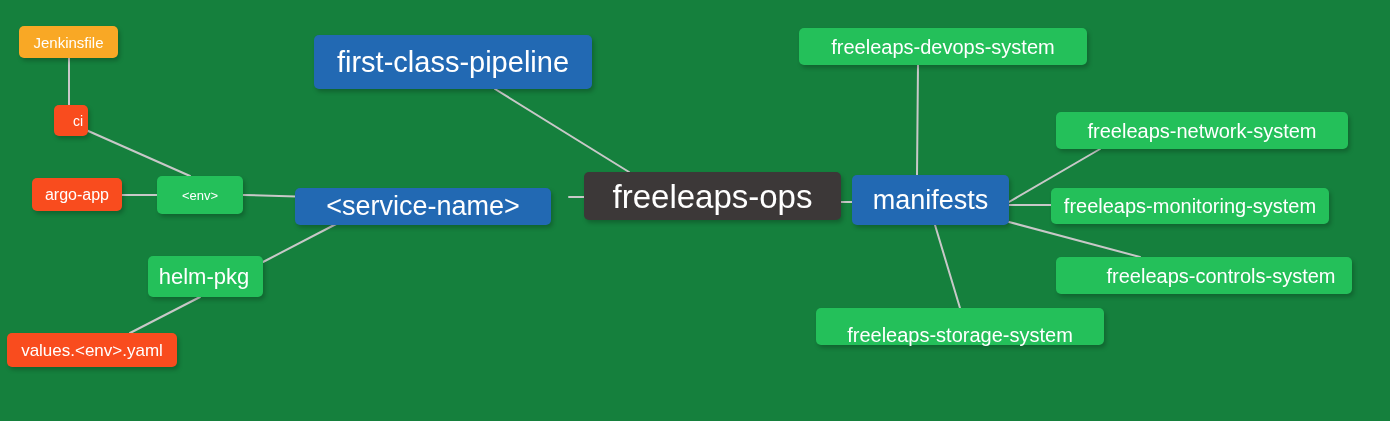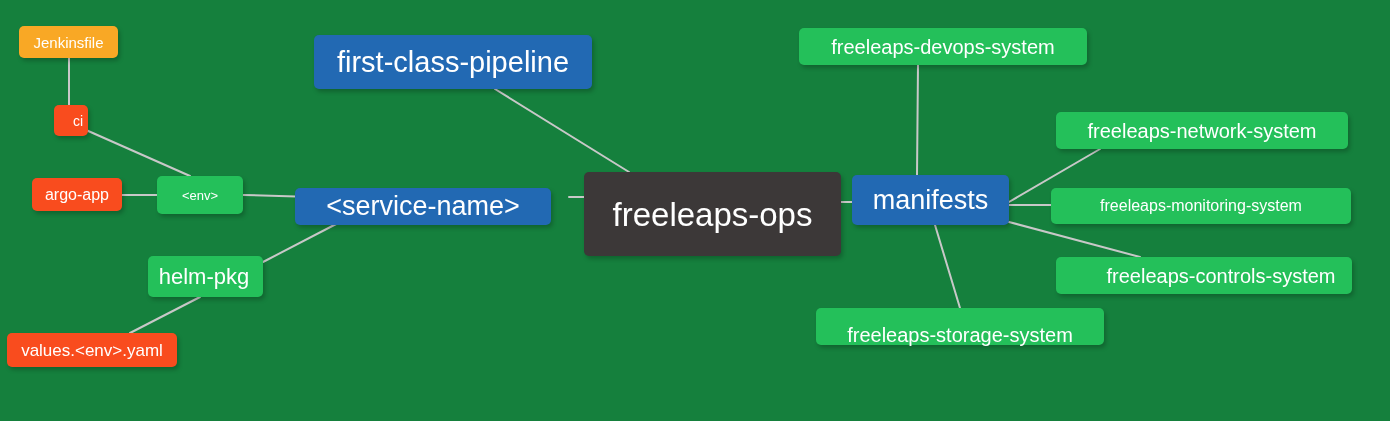--- a/index.html
+++ b/index.html
@@ -82,33 +82,33 @@
       </div>
       <div class="node" style="left: 7px; top: 333px; width: 170px; height: 34px; background: rgb(249, 76, 30); font-size: 17px; align-items: center;">
         <span class="node-label">values.&lt;env&gt;.yaml</span>
       </div>
       <div class="node" style="left: 314px; top: 35px; width: 278px; height: 54px; background: rgb(34, 105, 179); font-size: 29px;">
         <span class="node-label">first-class-pipeline</span>
       </div>
       <div class="node" style="left: 295px; top: 172px; width: 256px; height: 37px; background: rgb(34, 105, 179); font-size: 27px; margin-top: 16px;">
         <span class="node-label">&lt;service-name&gt;</span>
       </div>
-      <div class="node" style="left: 584px; top: 172px; width: 257px; height: 84px; background: rgb(60, 56, 56); font-size: 33px;">
+      <div class="node" style="left: 584px; top: 172px; width: 257px; height: 48px; background: rgb(60, 56, 56); font-size: 33px;">
         <span class="node-label">freeleaps-ops</span>
       </div>
       <div class="node" style="left: 852px; top: 175px; width: 157px; height: 50px; background: rgb(34, 105, 179); font-size: 27px;">
         <span class="node-label">manifests</span>
       </div>
       <div class="node" style="left: 799px; top: 28px; width: 288px; height: 37px; background: rgb(36, 192, 90); font-size: 20px;">
         <span class="node-label">freeleaps-devops-system</span>
       </div>
       <div class="node" style="left: 1056px; top: 112px; width: 292px; height: 37px; background: rgb(36, 192, 90); font-size: 20px;">
         <span class="node-label">freeleaps-network-system</span>
       </div>
-      <div class="node" style="left: 1051px; top: 188px; width: 300px; height: 36px; background: rgb(36, 192, 90); font-size: 16px;">
+      <div class="node" style="left: 1051px; top: 188px; width: 278px; height: 36px; background: rgb(36, 192, 90); font-size: 20px;">
         <span class="node-label">freeleaps-monitoring-system</span>
       </div>
       <div class="node" style="left: 1056px; top: 257px; width: 296px; height: 37px; background: rgb(36, 192, 90); font-size: 20px; padding-left: 44px;">
         <span class="node-label">freeleaps-controls-system</span>
       </div>
       <div class="node" style="left: 816px; top: 308px; width: 288px; height: 37px; background: rgb(36, 192, 90); font-size: 20px; align-items: flex-end;">
         <span class="node-label">freeleaps-storage-system</span>
       </div>
     </div>
 </div>

